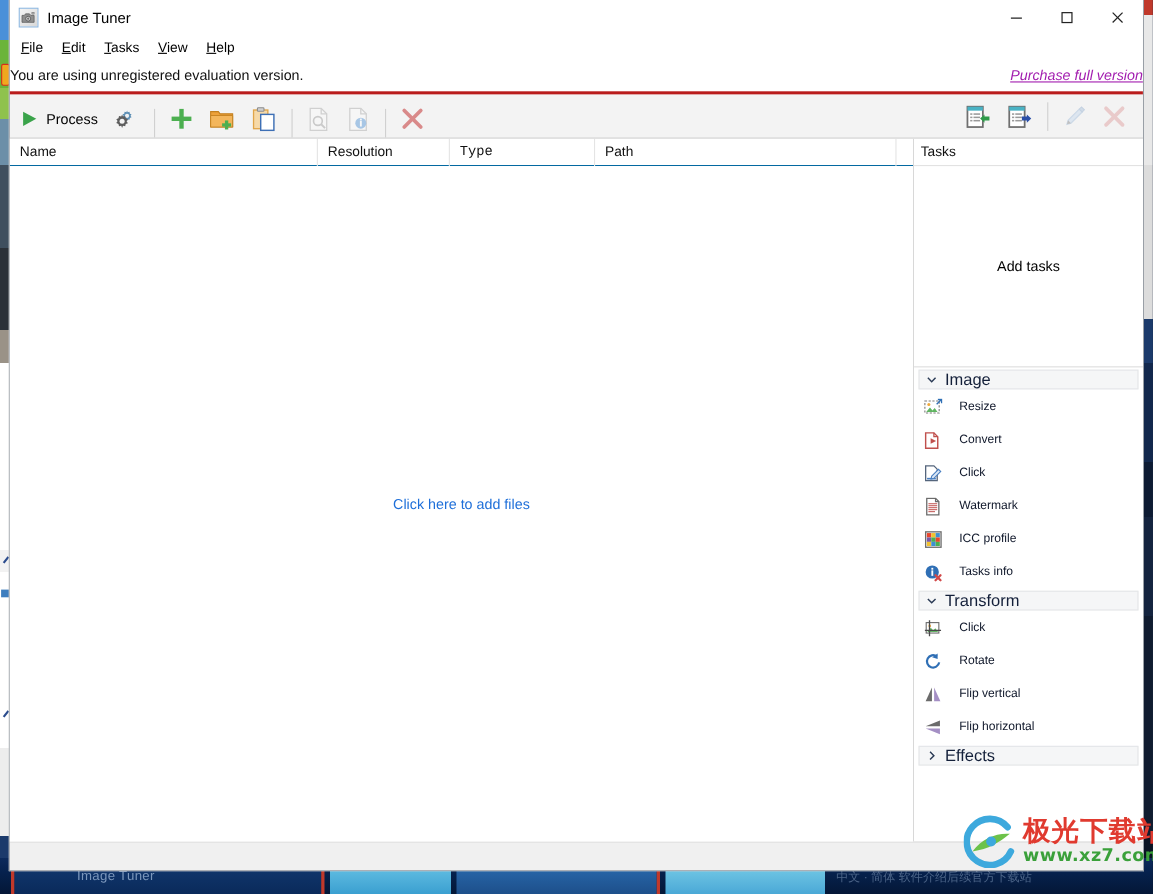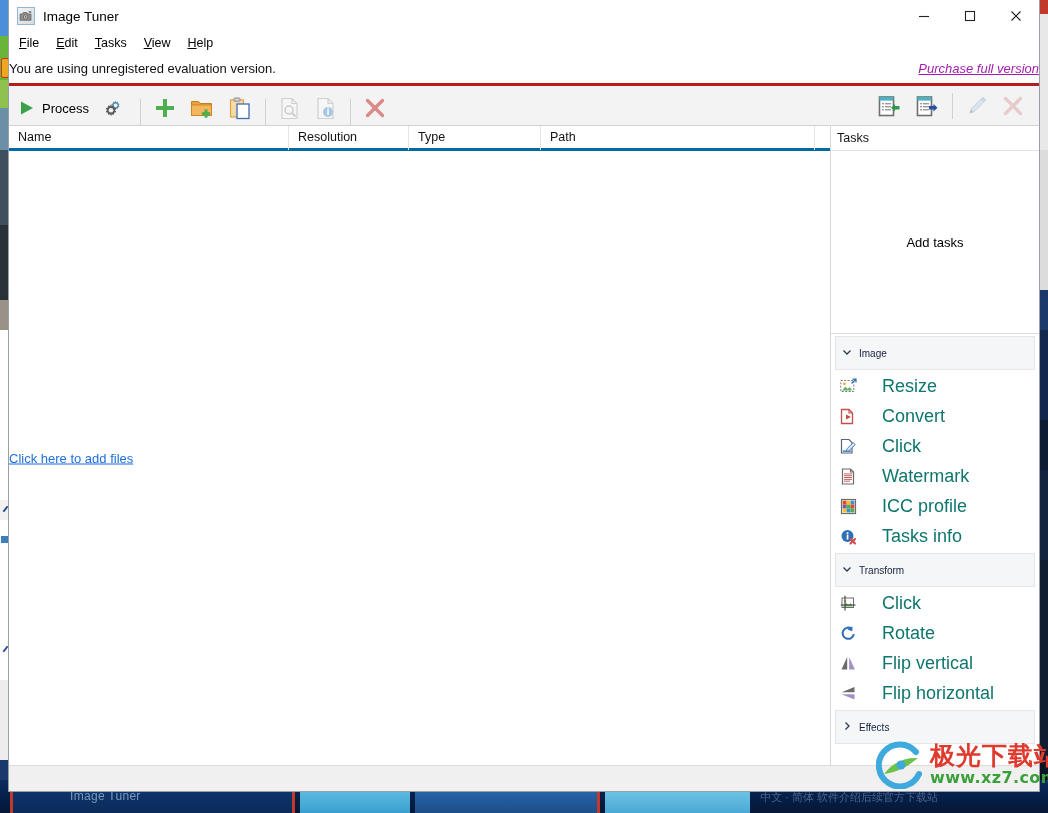--- a/index.html
+++ b/index.html
@@ -255,56 +255,55 @@
     display: flex;
     flex-direction: column;
     border-right: 1px solid #d8d8d8;
     background: #fff;
     min-height: 0;
   }
   .col-header {
     display: flex;
     height: 25px;
     flex: 0 0 25px;
-    border-bottom: 3px solid #0369a1;
+    border-bottom: 1px solid #0369a1;
     background: #ffffff;
     align-items: center;
   }
   .col {
     font-size: 12.5px;
     color: #111;
     padding-left: 9px;
     height: 25px;
     line-height: 25px;
     border-right: 1px solid #e4e4e4;
     overflow: hidden;
     white-space: nowrap;
     cursor: default;
   }
   .col.c-name  { width: 280px; }
   .col.c-res   { width: 120px; }
-  .col.c-type  { width: 132px; }
+  .col.c-type  { width: 132px; font-family: Liberation Mono, monospace; }
   .col.c-path  { width: 274px; }
   .col.c-pad   { flex: 1; border-right: none; }
 
   .filelist-body {
     flex: 1 1 auto;
     position: relative;
     background: #ffffff;
     min-height: 0;
   }
   .add-files-link {
     position: absolute;
     left: 0; right: 0;
     top: 50%;
     transform: translateY(-50%);
-    text-align: left;
+    text-align: center;
     font-size: 13px;
     color: #1e6fd9;
-    text-decoration: underline;
     cursor: pointer;
   }
 
   
   .tasks-pane {
     flex: 1 1 auto;
     display: flex;
     flex-direction: column;
     background: #ffffff;
     min-width: 0;
@@ -335,41 +334,41 @@
     cursor: default;
   }
 
   .task-groups {
     flex: 1 1 auto;
     overflow: hidden;
     background: #fff;
     padding-bottom: 2px;
   }
   .group-header {
-    height: 34px;
+    height: 18px;
     margin: 2px 4px 1px 4px;
     background: #f5f6f7;
     border: 1px solid #e4e6e8;
     display: flex;
     align-items: center;
-    font-size: 10px;
+    font-size: 15px;
     color: #14203a;
     padding-left: 6px;
     cursor: default;
     gap: 7px;
   }
   .chev { display: block; }
   .task-item {
     height: 30px;
     display: flex;
     align-items: center;
     padding-left: 9px;
-    gap: 25px;
-    font-size: 18px;
-    color: #0f766e;
+    gap: 15px;
+    font-size: 11px;
+    color: #0f172a;
     cursor: default;
   }
   .task-icon {
     width: 17px; height: 17px;
     flex: 0 0 17px;
     display: flex; align-items: center; justify-content: center;
   }
   .task-icon svg { display: block; }
 
   

